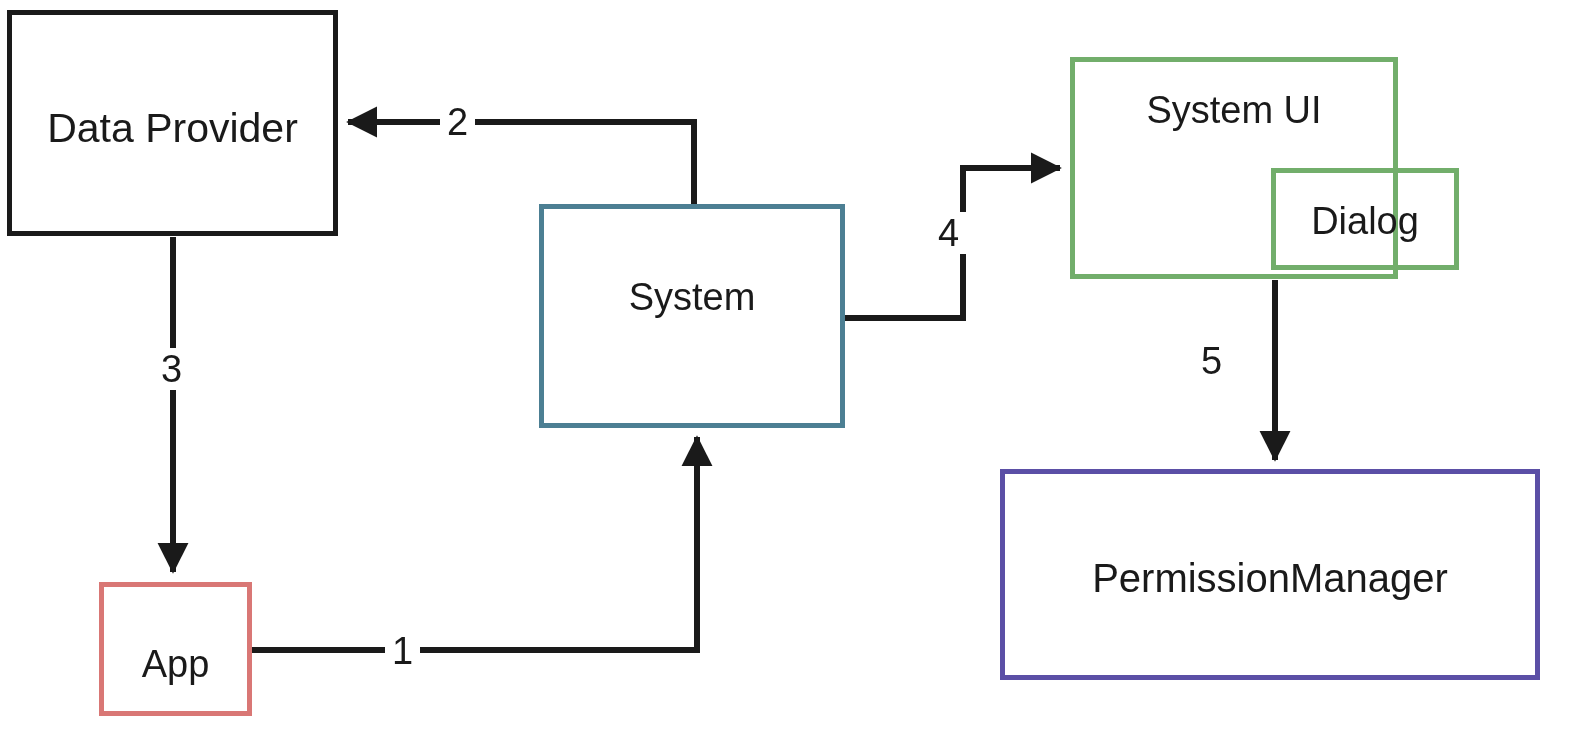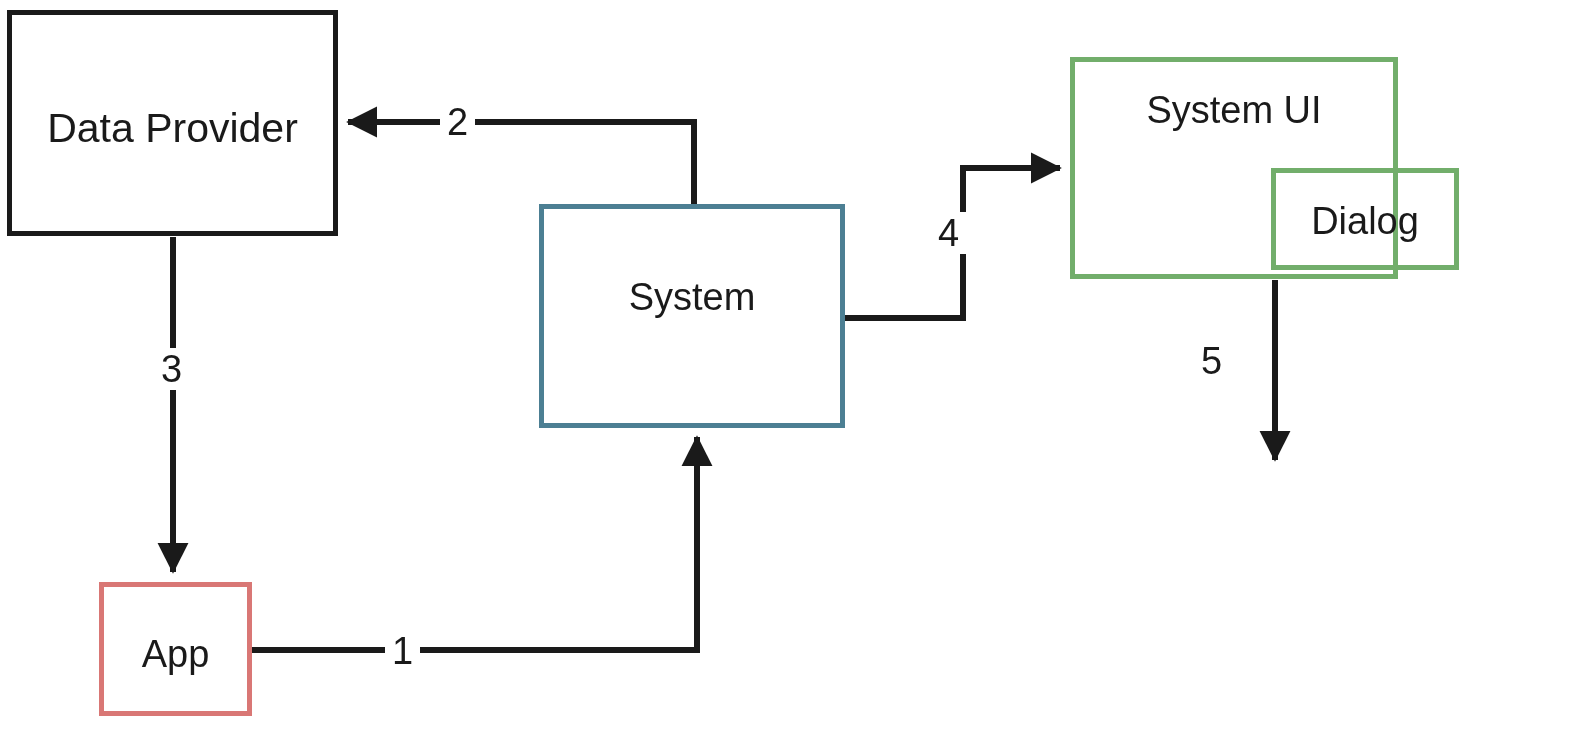--- a/index.html
+++ b/index.html
@@ -65,21 +65,21 @@
   .box-app-ops {
     left: 568px; top: 314px; width: 243px; height: 97px;
     border: 5px solid #4C7F93;
   }
   .box-app-ops .node-label { top: 24px; font-size: 38px; }
 
   .box-app {
     left: 99px; top: 582px; width: 153px; height: 134px;
     border: 5px solid #D97775;
   }
-  .box-app .node-label { top: 46px; font-size: 38px; }
+  .box-app .node-label { top: 56px; font-size: 38px; }
 
   .box-system-ui {
     left: 1070px; top: 57px; width: 328px; height: 222px;
     border: 5px solid #72AE6B;
   }
   .box-system-ui .node-label { top: 27px; font-size: 38px; }
 
   .box-dialog {
     left: 1271px; top: 152px; width: 188px; height: 102px;
     border: 5px solid #72AE6B;
@@ -137,20 +137,23 @@
   </div>
 
   <div class="node-box box-system-ui">
     <div class="node-label">System UI</div>
   </div>
 
   <div class="node-box box-dialog">
     <div class="node-label">Dialog</div>
   </div>
 
+  <div class="node-box box-permission-manager">
+    <div class="node-label">PermissionManager</div>
+  </div>
 
   <div class="edge-label lbl-1">1</div>
   <div class="edge-label lbl-2">2</div>
   <div class="edge-label lbl-3">3</div>
   <div class="edge-label lbl-4">4</div>
   <div class="edge-label lbl-5">5</div>
 
 </div>
 
 </body></html>

